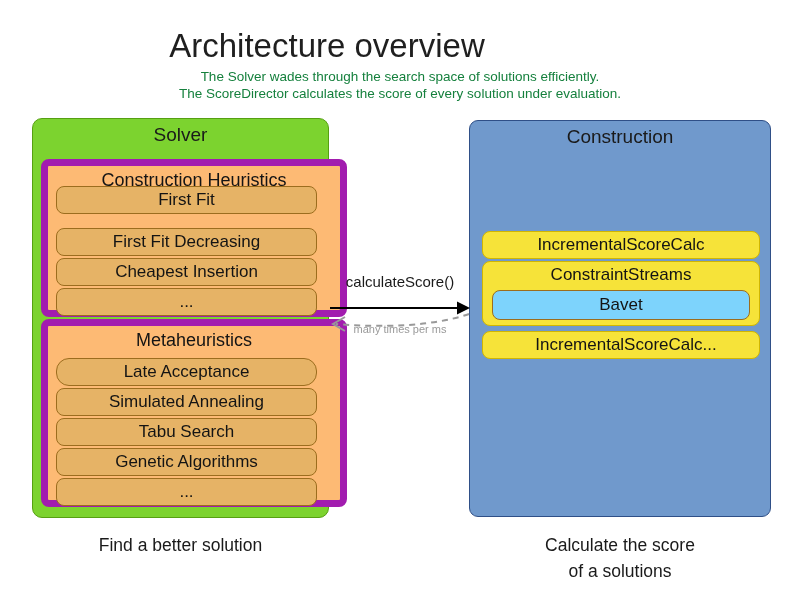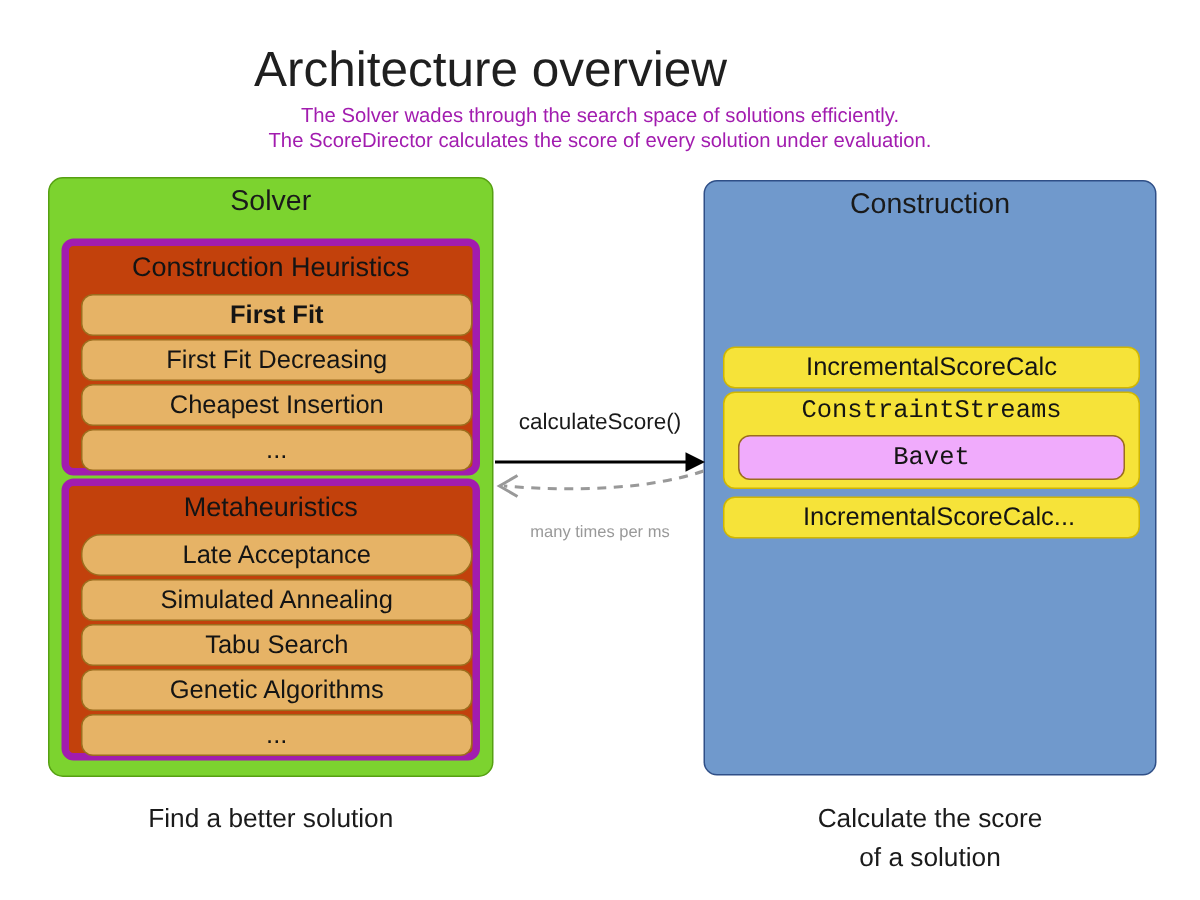--- a/index.html
+++ b/index.html
@@ -7,38 +7,38 @@
     position:relative; width:800px; height:600px; background:#ffffff;
     font-family:"Liberation Sans", sans-serif; color:#1a1a1a; overflow:hidden;
   }
 
   .diagram-title {
     position:absolute; top:28px; left:0; width:654px; text-align:center;
     font-size:33px; line-height:36px; color:#1f1f1f;
   }
   .diagram-subtitle {
     position:absolute; left:0; width:800px; text-align:center;
-    font-size:13.5px; line-height:17px; color:#a21caf;
+    font-size:13.5px; line-height:17px; color:#15803d;
   }
 
   
   .solver-box {
     position:absolute; left:32px; top:118px; width:297px; height:400px;
     background:#7cd32f; border:1px solid #56a012; border-radius:10px;
     box-sizing:border-box;
   }
   .box-title {
     position:absolute; left:0; top:5px; width:100%; text-align:center;
     font-size:19px; line-height:22px;
   }
 
   
   .section {
-    position:absolute; left:8px; width:279px;
-    background:#c2410c; border:5px solid #a21caf; border-radius:8px;
+    position:absolute; left:8px; width:306px;
+    background:#fdba74; border:7px solid #a21caf; border-radius:8px;
     box-sizing:border-box;
   }
   .section-title {
     position:absolute; left:0; top:3px; width:100%; text-align:center;
     font-size:18px; line-height:22px; color:#141414;
   }
   .item {
     position:absolute; left:8px; width:261px; height:28px;
     background:#e6b366; border:1px solid #9c6d1e; border-radius:8px;
     box-sizing:border-box; display:flex; align-items:center; justify-content:center;
@@ -54,41 +54,40 @@
   .calc {
     position:absolute; left:12px; width:278px; height:28px;
     background:#f6e339; border:1px solid #d1b600; border-radius:8px;
     box-sizing:border-box; display:flex; align-items:center; justify-content:center;
     font-size:17px; color:#141414;
   }
   .cs-box {
     position:absolute; left:12px; top:140px; width:278px; height:65px;
     background:#f6e339; border:1px solid #d1b600; border-radius:8px;
     box-sizing:border-box;
-    font-family:Liberation Mono, monospace;
   }
   .cs-title {
     position:absolute; left:0; top:2px; width:100%; text-align:center;
     font-size:17px; line-height:22px; color:#141414;
   }
   .bavet {
     position:absolute; left:9px; top:28px; width:258px; height:30px;
-    background:#f0abfc; border:1px solid #9c6d1e; border-radius:8px;
+    background:#7dd3fc; border:1px solid #9c6d1e; border-radius:8px;
     box-sizing:border-box; display:flex; align-items:center; justify-content:center;
     font-size:17px; color:#141414;
   }
 
   
   .arrows-svg { position:absolute; left:329px; top:300px; width:142px; height:52px; }
   .call-label {
     position:absolute; left:331px; top:273px; width:138px; text-align:center;
     font-size:15px; color:#1a1a1a;
   }
   .freq-label {
-    position:absolute; left:331px; top:349px; width:138px; text-align:center;
+    position:absolute; left:331px; top:323px; width:138px; text-align:center;
     font-size:11px; color:#999999;
   }
 
   
   .caption-left {
     position:absolute; left:32px; top:532px; width:297px; text-align:center;
     font-size:17.5px; line-height:26px; color:#1a1a1a;
   }
   .caption-right {
     position:absolute; left:469px; top:532px; width:302px; text-align:center;
@@ -102,21 +101,21 @@
 
   <div class="diagram-title">Architecture overview</div>
   <div class="diagram-subtitle" style="top:68px;">The Solver wades through the search space of solutions efficiently.</div>
   <div class="diagram-subtitle" style="top:85px;">The ScoreDirector calculates the score of every solution under evaluation.</div>
 
   <div class="solver-box">
     <div class="box-title">Solver</div>
 
     <div class="section" style="top:40px; height:158px;">
       <div class="section-title">Construction Heuristics</div>
-      <div class="item" style="top:32px;font-weight:bold;">First Fit</div>
+      <div class="item" style="top:20px;">First Fit</div>
       <div class="item" style="top:62px;">First Fit Decreasing</div>
       <div class="item" style="top:92px;">Cheapest Insertion</div>
       <div class="item" style="top:122px;">...</div>
     </div>
 
     <div class="section" style="top:200px; height:188px;">
       <div class="section-title">Metaheuristics</div>
       <div class="item" style="top:32px;border-radius:13px;">Late Acceptance</div>
       <div class="item" style="top:62px;text-align:right;">Simulated Annealing</div>
       <div class="item" style="top:92px;">Tabu Search</div>
@@ -143,16 +142,16 @@
     <polygon points="128,1.5 141,8 128,14.5" fill="#000000"></polygon>
     <path d="M 140,14 C 105,26 55,28 7,24" fill="none" stroke="#999999" stroke-width="2" stroke-dasharray="6,5"></path>
     <polyline points="16,17 4,24 16,31" fill="none" stroke="#999999" stroke-width="2"></polyline>
   </svg>
   <div class="call-label">calculateScore()</div>
   <div class="freq-label">many times per ms</div>
 
   <div class="caption-left">Find a better solution</div>
   <div class="caption-right">
     <div>Calculate the score</div>
-    <div>of a solution</div>
+    <div>of a solutions</div>
   </div>
 
 </div>
 
 </body></html>

